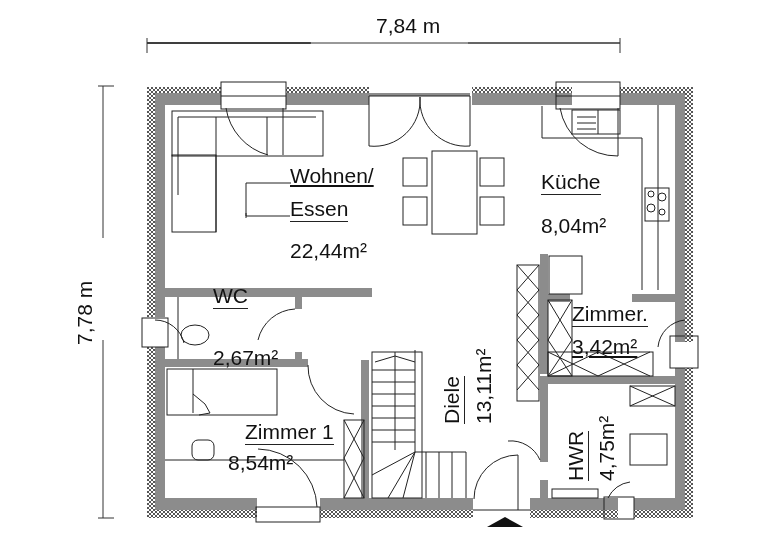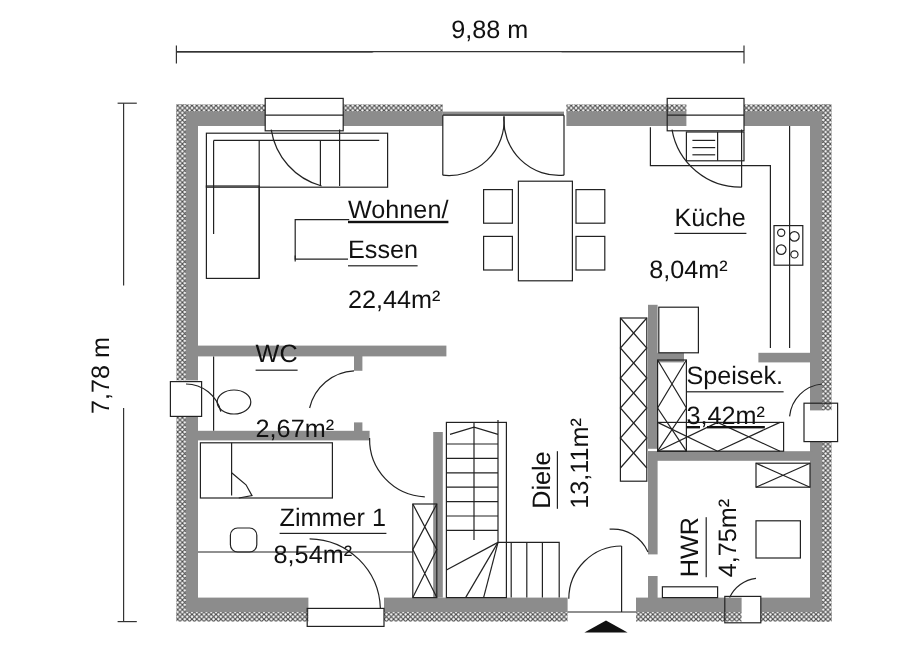--- a/index.html
+++ b/index.html
@@ -194,36 +194,36 @@
     </g>
 
     <path d="M474,499 A44,44 0 0 1 518,455"></path>
     <line x1="518" y1="455" x2="518" y2="510"></line>
     <line x1="473" y1="510" x2="530" y2="510"></line>
   </g>
 
   <polygon points="487,527 505,517 523,527" fill="#111"></polygon>
 </svg>
 
-<div class="dim" style="left:376px; top:14px;">9,88 m</div>
+<div class="dim" style="left:376px; top:14px;">7,84 m</div>
 <div class="dim rot" style="left:73px; top:345px;">7,78 m</div>
 
 <div class="lbl" style="left:290px; top:165px;text-decoration:underline;">Wohnen/</div>
 <div class="lbl ul" style="left:290px; top:198px;">Essen</div>
 <div class="lbl" style="left:290px; top:240px;">22,44m²</div>
 
-<div class="lbl ul" style="left:541px; top:171px;margin-left:21px;">Küche</div>
+<div class="lbl ul" style="left:541px; top:171px;">Küche</div>
 <div class="lbl" style="left:541px; top:215px;">8,04m²</div>
 
 <div class="lbl ul" style="left:213px; top:285px;">WC</div>
 <div class="lbl" style="left:213px; top:334px;margin-top:13px;">2,67m²</div>
 
-<div class="lbl ul" style="left:572px; top:303px;">Speisek.</div>
+<div class="lbl ul" style="left:572px; top:303px;">Zimmer.</div>
 <div class="lbl" style="left:572px; top:336px;text-decoration:underline;">3,42m²</div>
 
-<div class="lbl ul" style="left:233px; top:421px;">Zimmer 1</div>
+<div class="lbl ul" style="left:245px; top:421px;">Zimmer 1</div>
 <div class="lbl" style="left:228px; top:452px;">8,54m²</div>
 
 <div class="lbl rot ul" style="left:441px; top:424px;">Diele</div>
 <div class="lbl rot" style="left:473px; top:424px;">13,11m²</div>
 
 <div class="lbl rot ul" style="left:565px; top:481px;">HWR</div>
 <div class="lbl rot" style="left:596px; top:481px;">4,75m²</div>
 
 </body></html>

